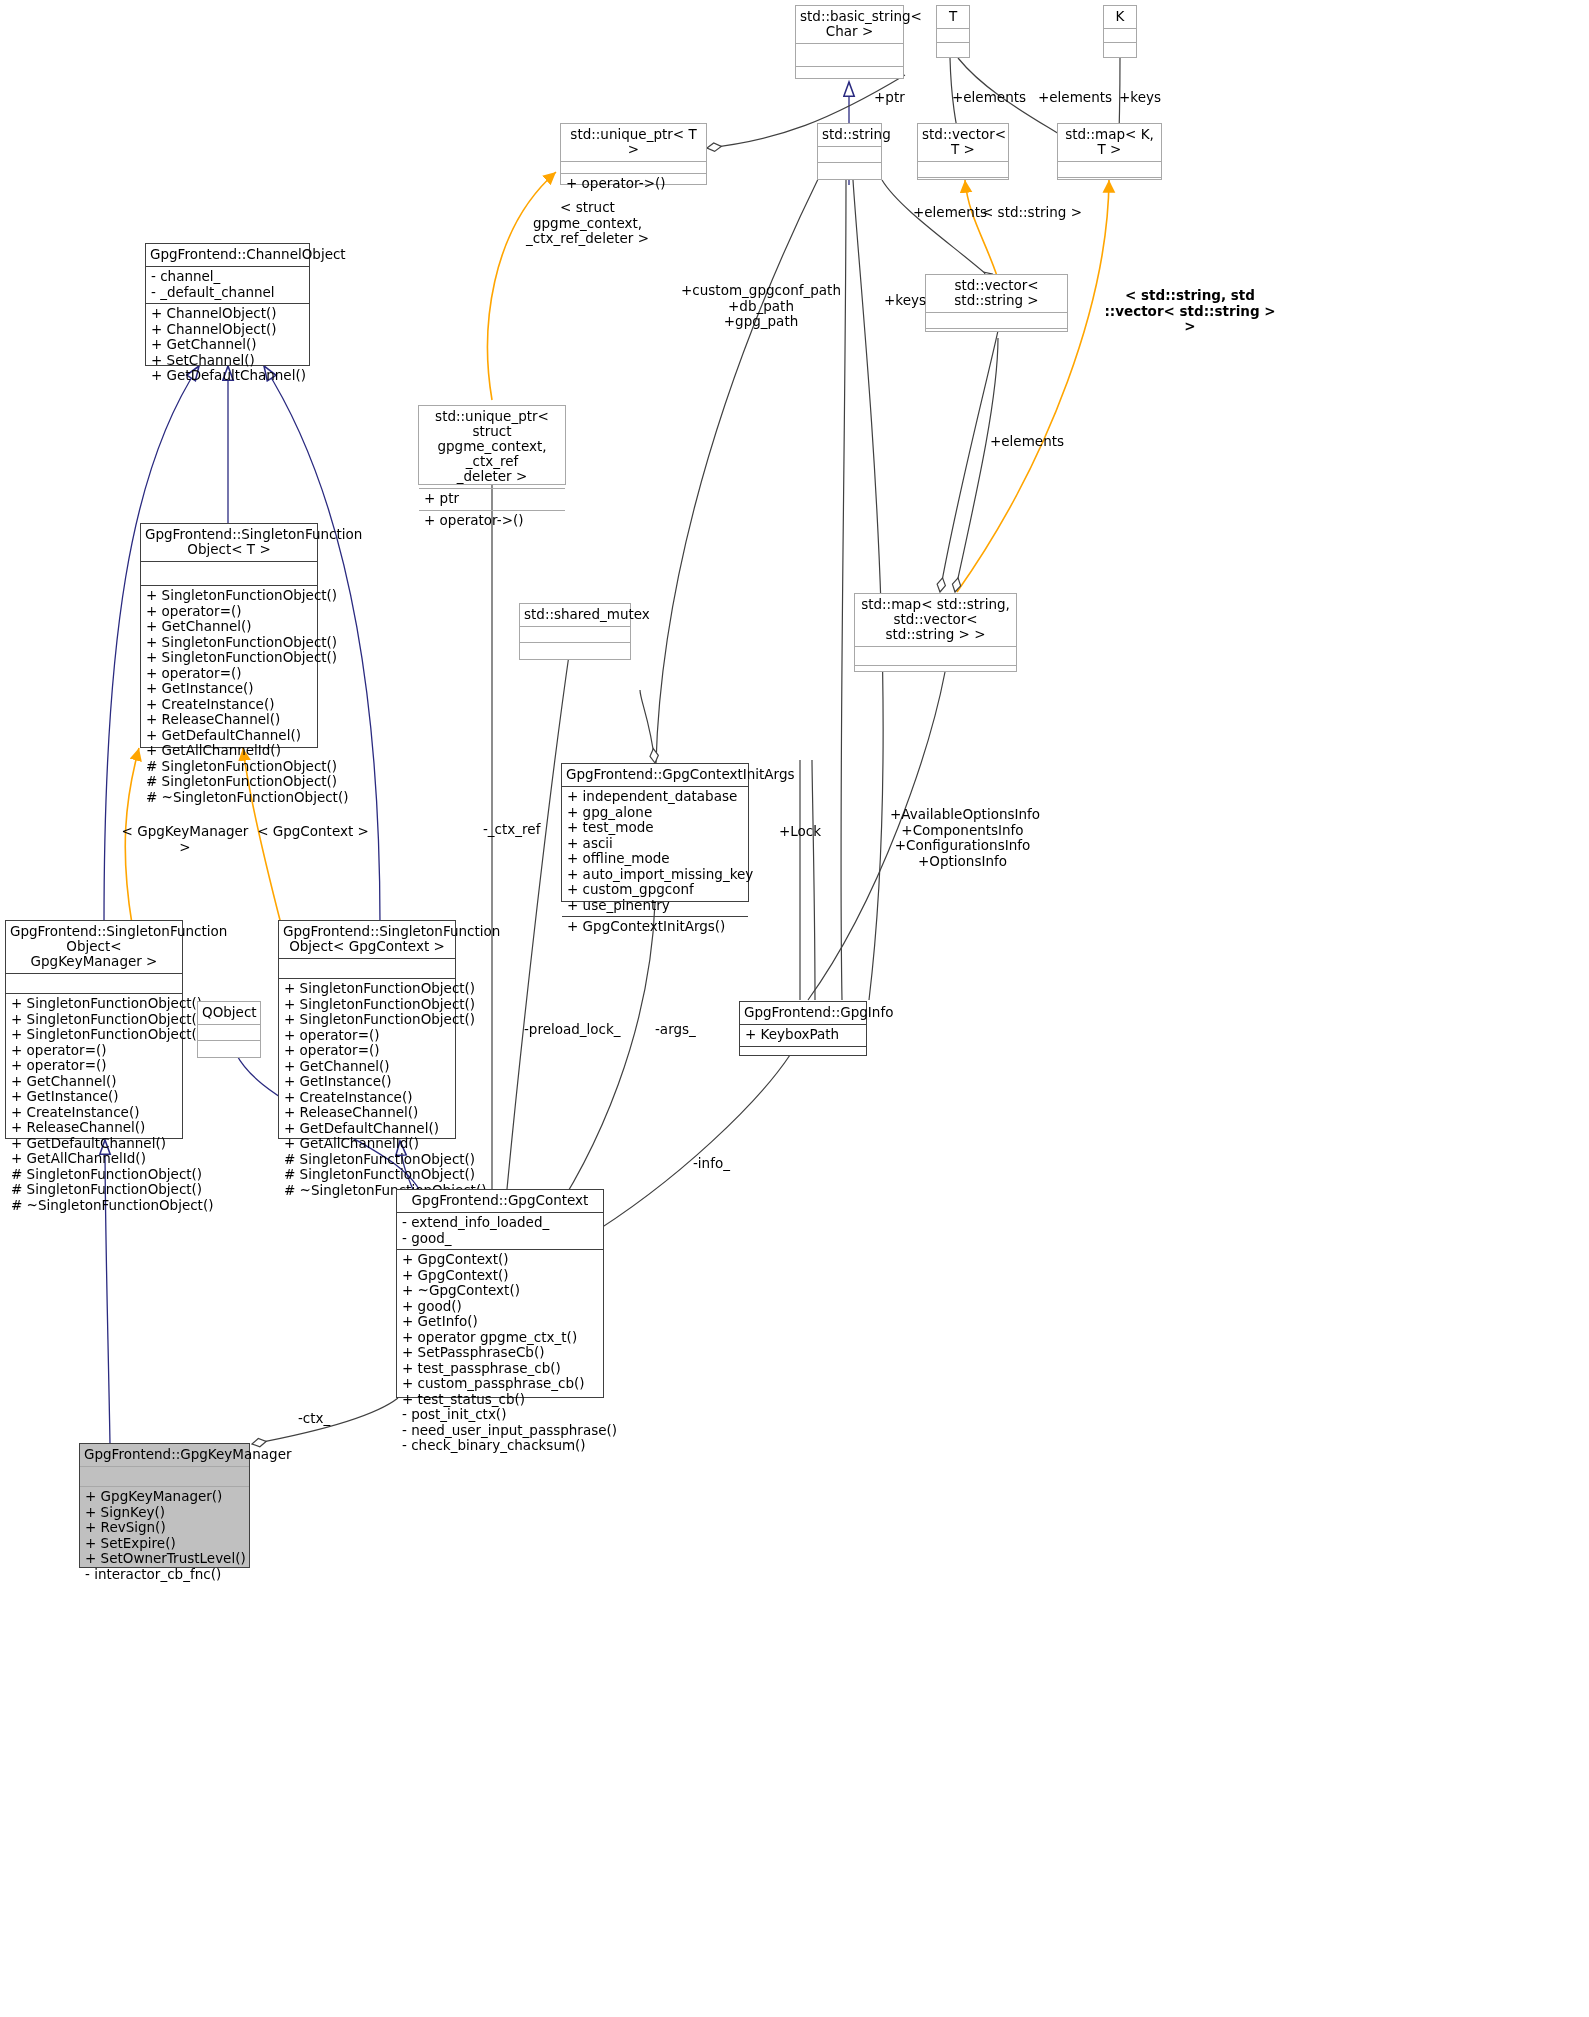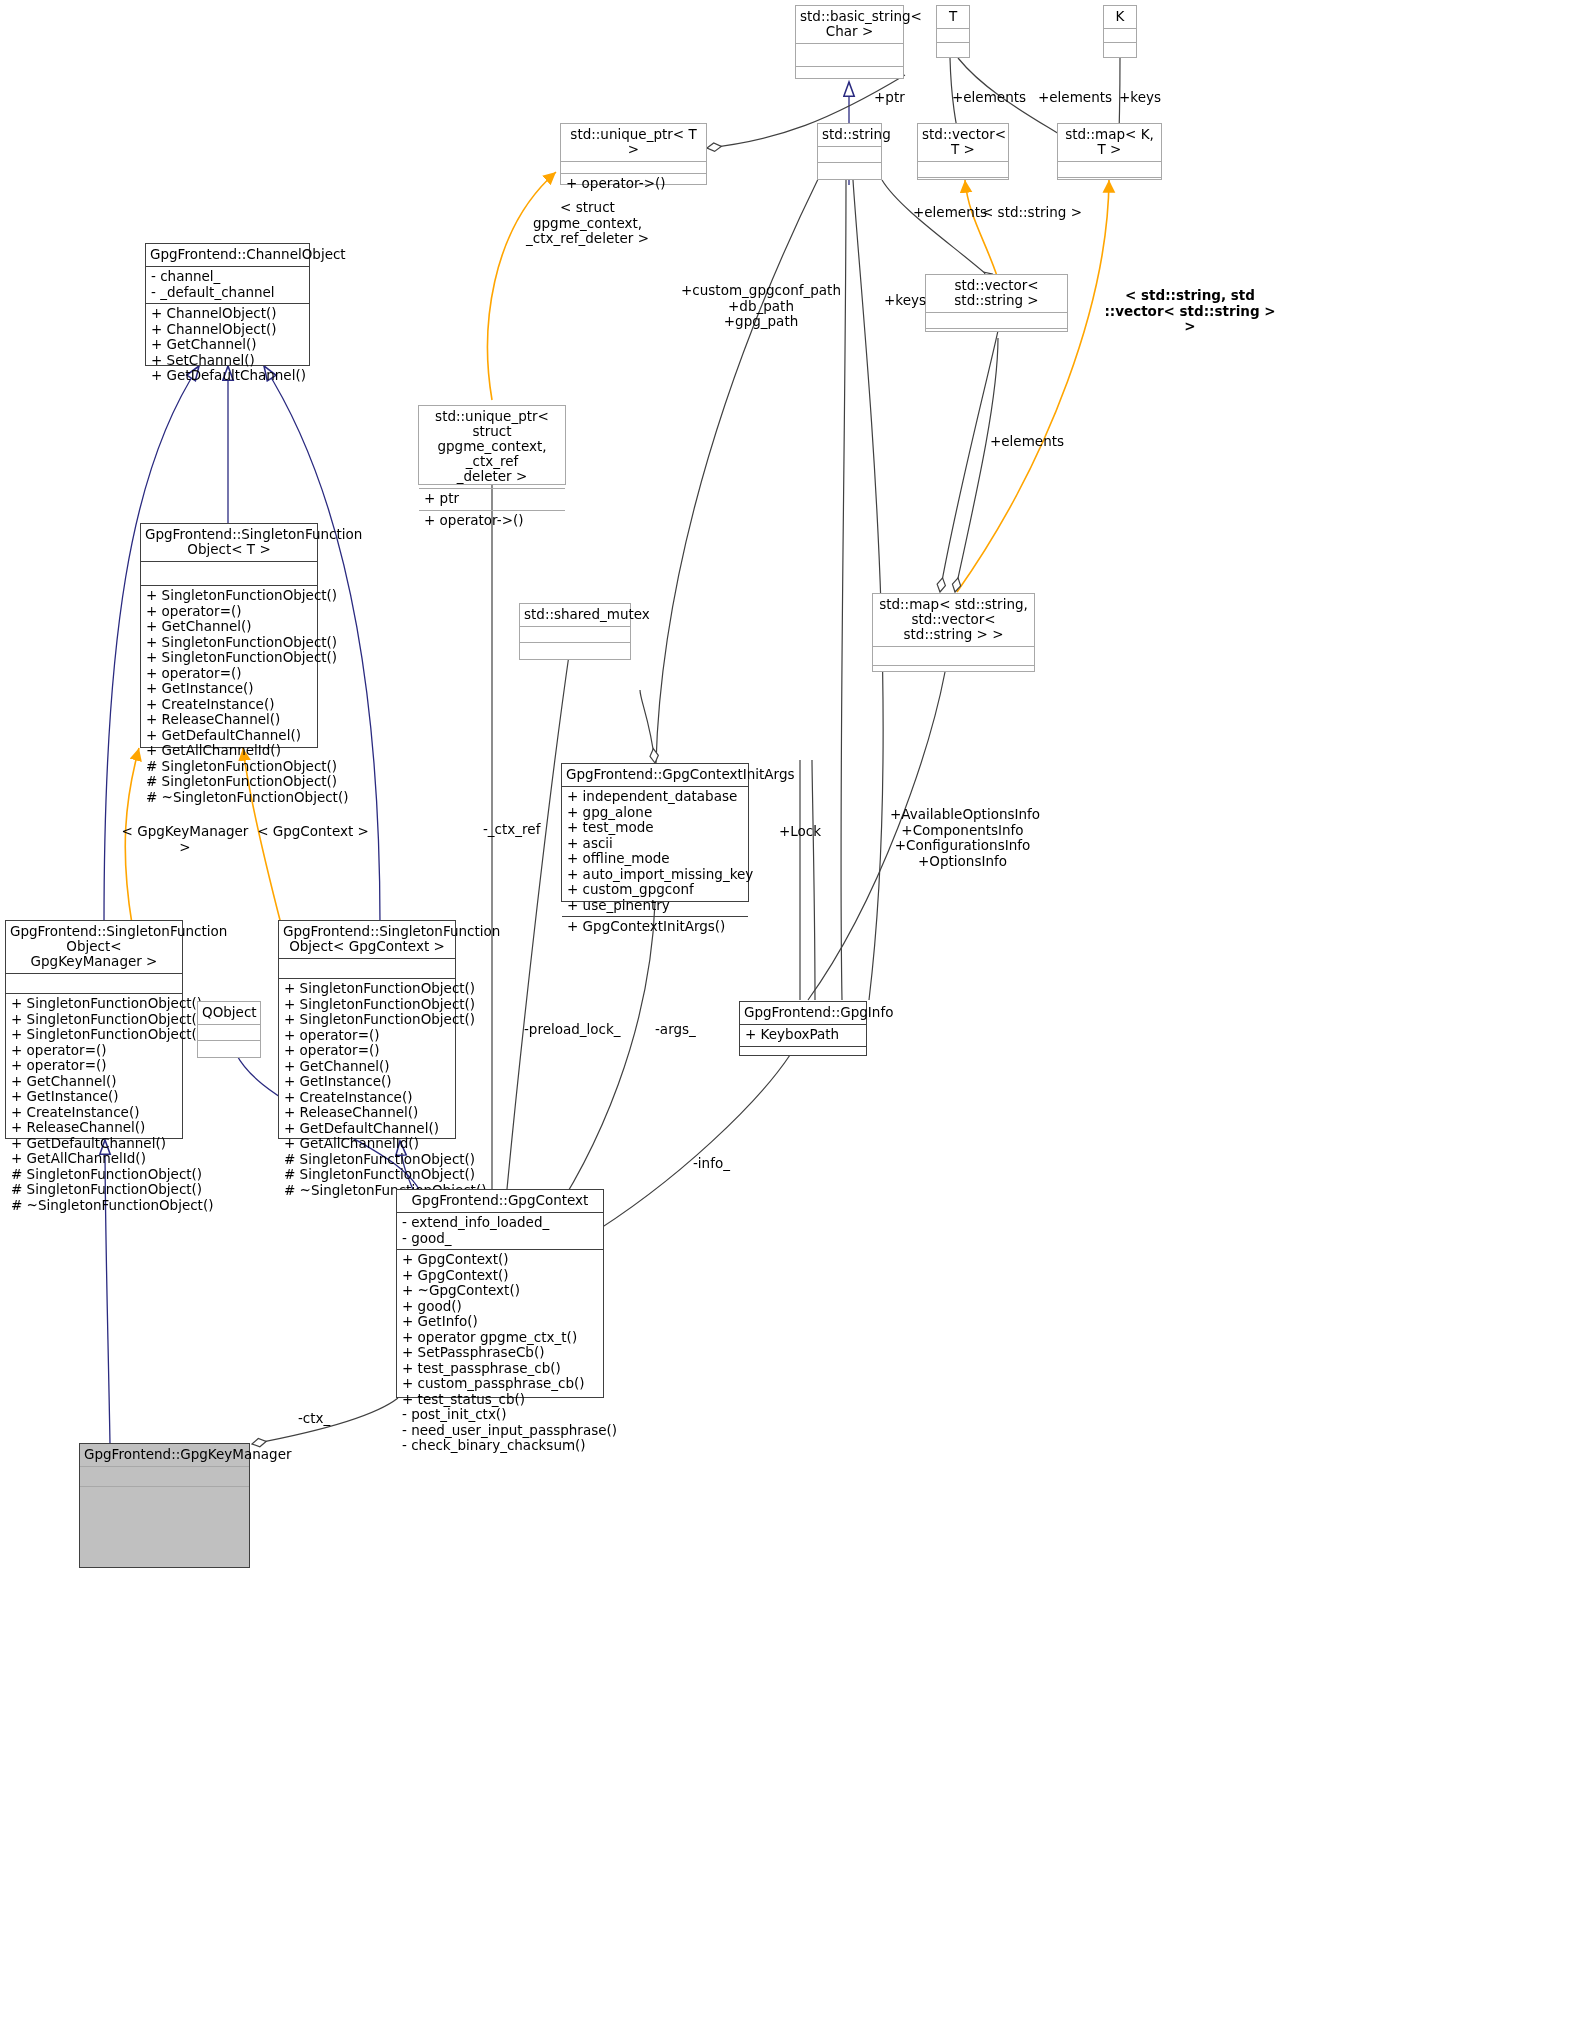--- a/index.html
+++ b/index.html
@@ -174,21 +174,21 @@
     <div class="sep"></div>
     <div class="attrs">
         <div class="row">+ ptr</div>
       </div>
     <div class="sep"></div>
     <div class="ops">
         <div class="row">+ operator-&gt;()</div>
       </div>
   </div>
 
-  <div class="umlbox" style="left:872px;top:593px;width:163px;height:79px;">
+  <div class="umlbox" style="left:854px;top:593px;width:163px;height:79px;">
     <div class="title">std::map&lt; std::string,
 std::vector&lt; std::string &gt; &gt;</div>
     <div class="sep"></div>
     <div class="attrs empty" style="min-height:13px;"></div>
     <div class="sep"></div>
     <div class="ops empty" style="min-height:13px;"></div>
   </div>
 
   <div class="umlbox" style="left:519px;top:603px;width:112px;height:57px;">
     <div class="title">std::shared_mutex</div>
@@ -347,20 +347,28 @@
       <div class="row">- need_user_input_passphrase()</div>
       <div class="row">- check_binary_chacksum()</div>
     </div>
   </div>
 
   <div class="umlbox grey" style="left:79px;top:1443px;width:171px;height:125px;">
     <div class="title" style="font-weight:normal;">GpgFrontend::GpgKeyManager</div>
     <div class="sep"></div>
     <div class="attrs empty" style="min-height:14px;"></div>
     <div class="sep"></div>
+    <div class="ops">
+      <div class="row">+ GpgKeyManager()</div>
+      <div class="row">+ SignKey()</div>
+      <div class="row">+ RevSign()</div>
+      <div class="row">+ SetExpire()</div>
+      <div class="row">+ SetOwnerTrustLevel()</div>
+      <div class="row">- interactor_cb_fnc()</div>
+    </div>
   </div>
 
   <div class="edgelabel l" style="left:874px;top:90px;">+ptr</div>
   <div class="edgelabel l" style="left:952px;top:90px;">+elements</div>
   <div class="edgelabel l" style="left:1038px;top:90px;">+elements</div>
   <div class="edgelabel l" style="left:1119px;top:90px;">+keys</div>
 
   <div class="edgelabel c" style="left:505px;top:200px;width:165px;">&lt; struct gpgme_context,
 _ctx_ref_deleter &gt;</div>
 

